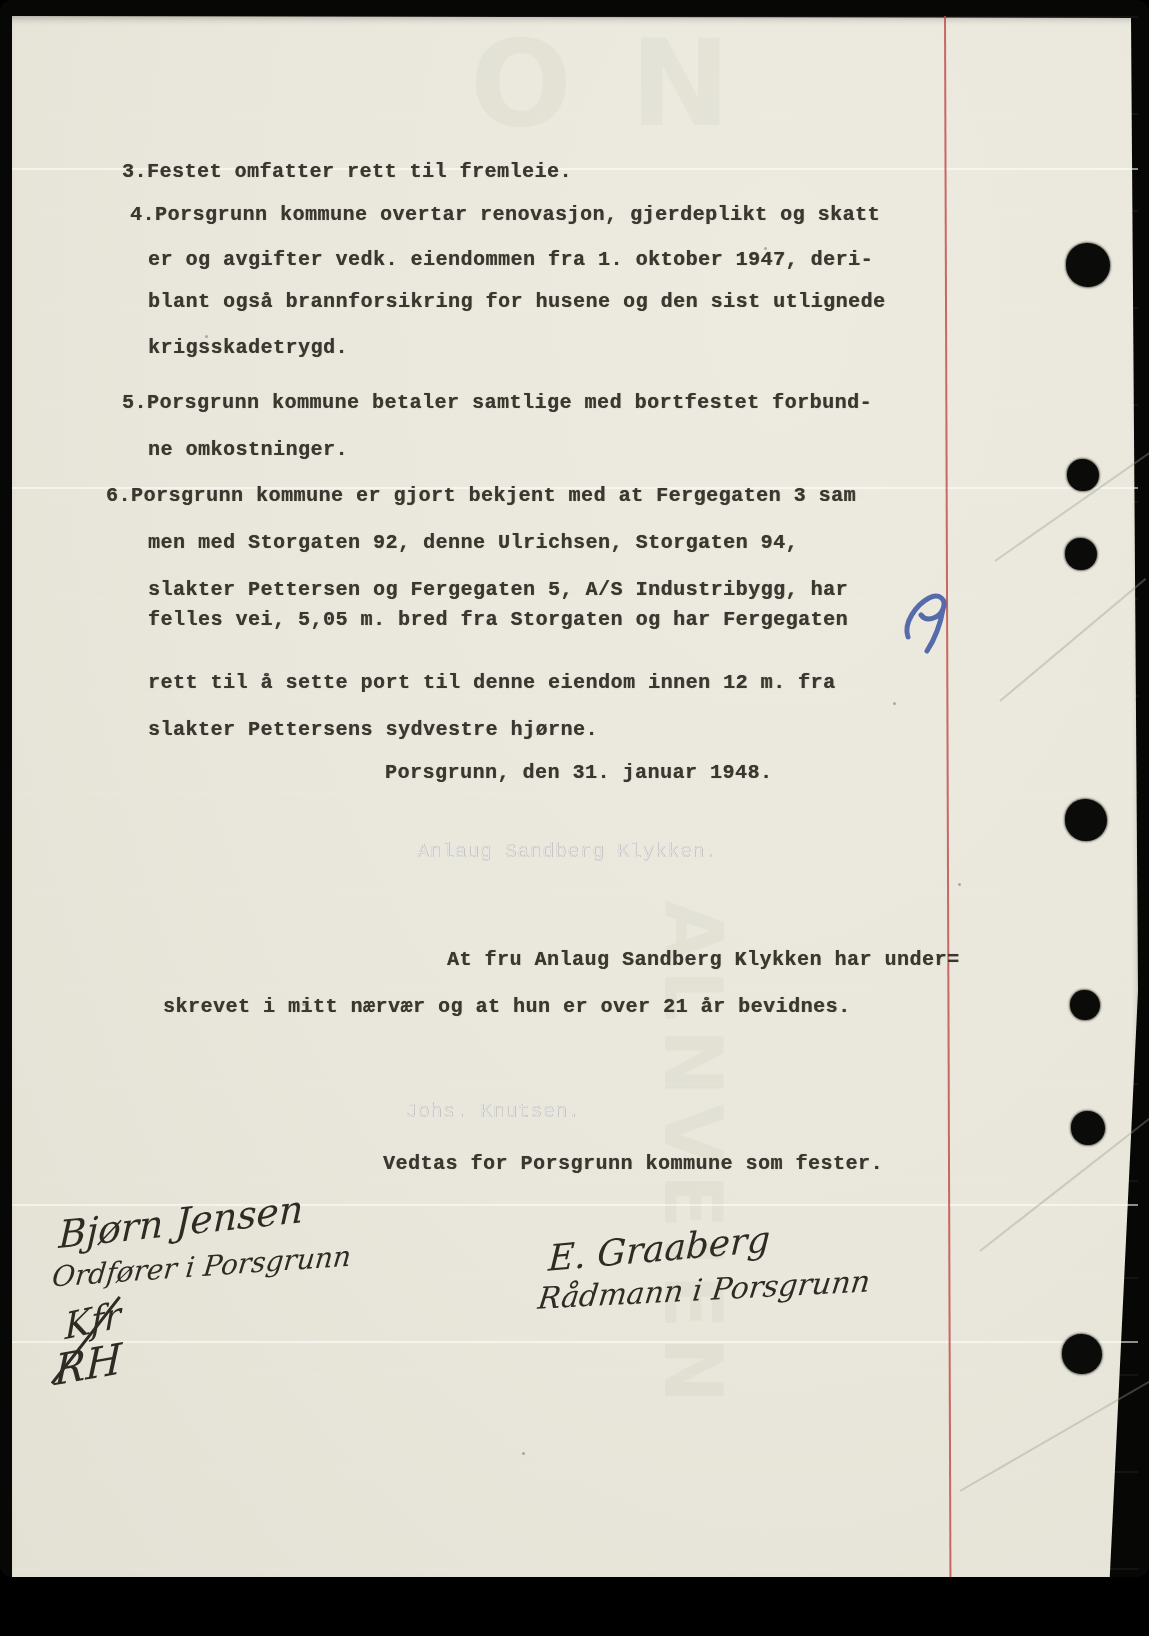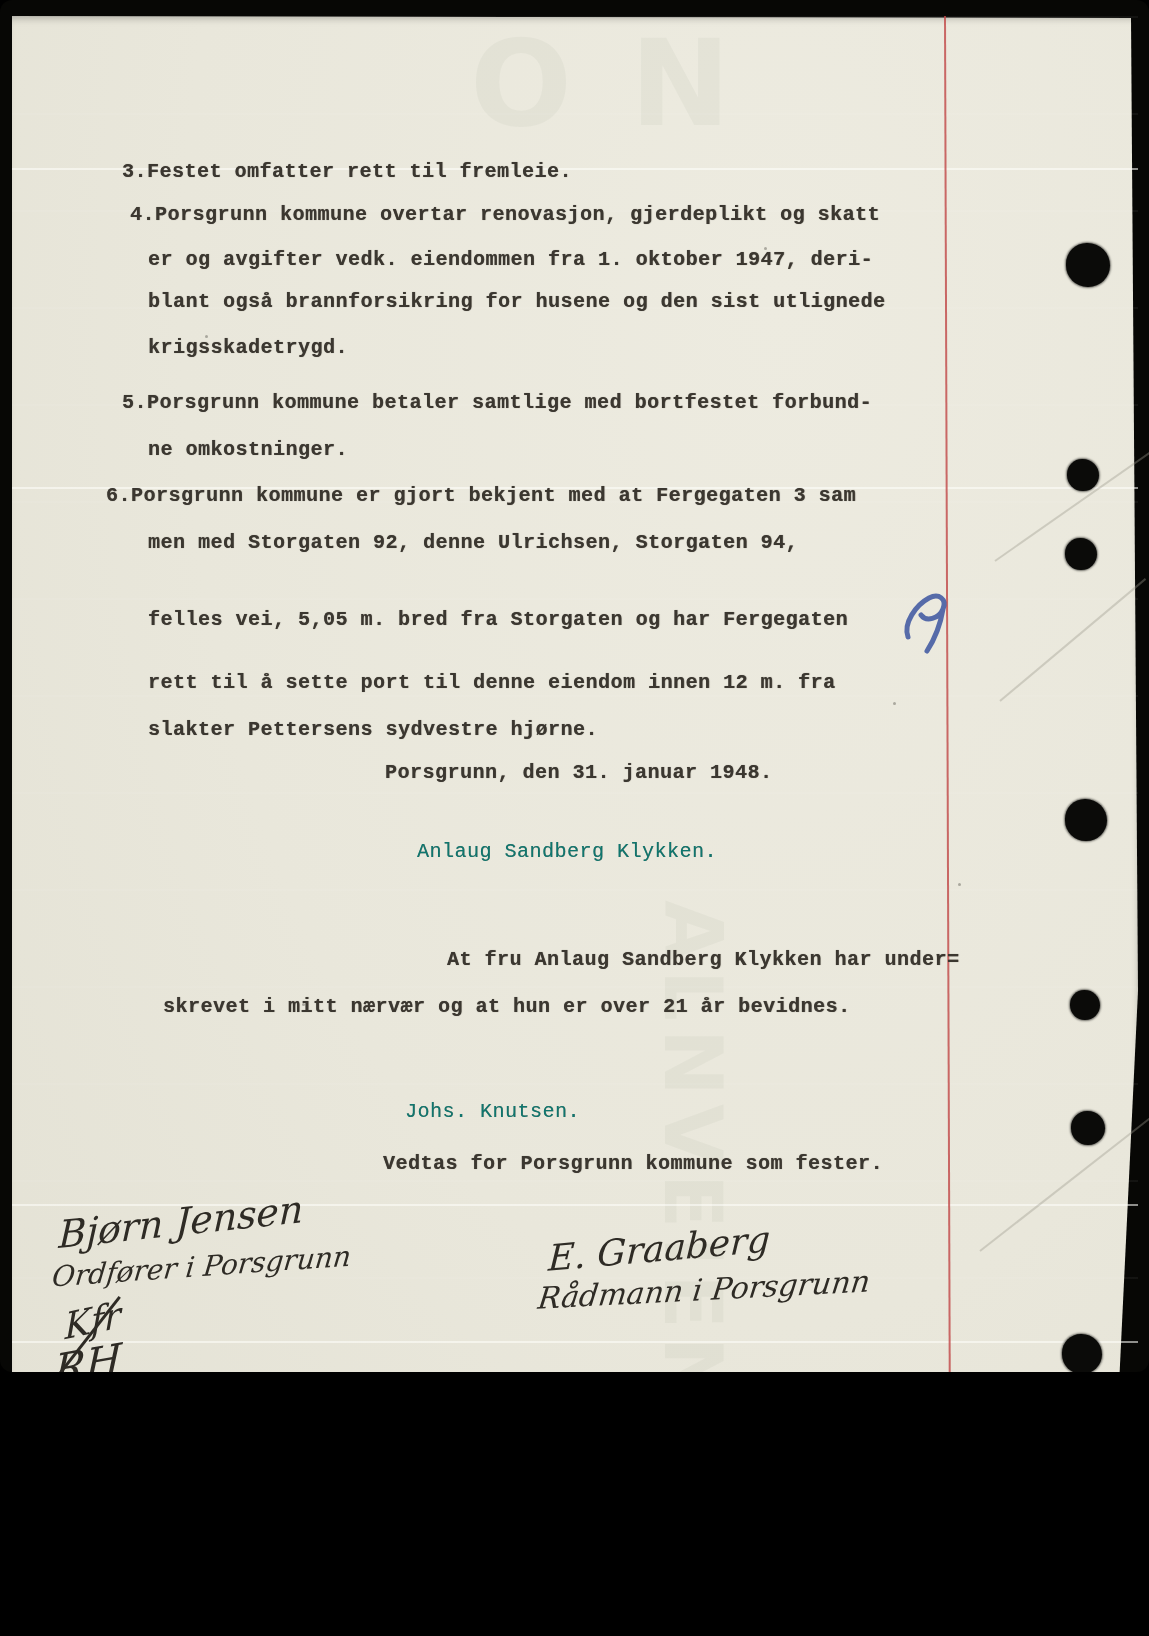--- a/index.html
+++ b/index.html
@@ -1,36 +1,36 @@
 <!DOCTYPE html>
 <html><head>
 <meta charset="utf-8">
 <style>
   html,body{margin:0;padding:0;background:#000;}
-  #canvas{position:relative;width:1149px;height:1372px;background:#070705;overflow:hidden;
+  #canvas{position:relative;width:1149px;height:1577px;background:#070705;overflow:hidden;
           font-family:"Liberation Sans",sans-serif;border-radius:12px;}
   
   #page{position:absolute;left:12px;top:16px;width:1126px;height:1598px;z-index:1;
         background:radial-gradient(ellipse at 68% 18%, #edebe0 0%, #e9e7db 55%, #e3e1d4 100%);
         clip-path:polygon(0px 0px,1119px 2px,1126px 975px,1096px 1598px,0px 1596px);
         box-shadow:inset 0 7px 9px -6px rgba(0,0,0,.35), inset -5px 0 9px -7px rgba(0,0,0,.3);}
   .bands{position:absolute;left:12px;top:16px;width:1126px;height:1598px;z-index:2;pointer-events:none;
         background:repeating-linear-gradient(180deg, rgba(255,255,255,.05) 0 2px, transparent 2px 97px);}
   .band{position:absolute;height:2px;background:rgba(255,255,252,.55);z-index:2;}
   
   #rule{position:absolute;left:944px;top:16px;width:2px;height:1597px;z-index:2;
         background:rgba(193,70,70,.8);transform:rotate(-.2deg);transform-origin:top;}
   
   #gedge{position:absolute;left:40px;top:1610px;width:1068px;height:6px;z-index:0;
         background:linear-gradient(90deg,#3f6b26,#5b8a33 40%,#4c7a2b);}
   
   .tw{position:absolute;z-index:3;font-family:"Liberation Mono","DejaVu Sans Mono",monospace;
       font-size:20px;font-weight:bold;letter-spacing:.5px;color:#3b3730;white-space:pre;
       text-shadow:.3px .4px .7px rgba(55,50,42,.75);}
-  .tw.light{font-weight:normal;color:#0f766e;text-shadow:.2px .3px .5px rgba(70,65,58,.6);}
+  .tw.light{font-weight:normal;color:#e5e5e5;text-shadow:.2px .3px .5px rgba(70,65,58,.6);}
   
   .hw{position:absolute;z-index:3;font-family:"DejaVu Serif",serif;font-style:italic;
       color:#2e2b25;white-space:nowrap;}
   
   .hole{position:absolute;z-index:4;background:#0b0b09;border-radius:48% 52% 50% 50%;
         box-shadow:0 0 2px 1px rgba(10,10,8,.55);}
   
   .scr{position:absolute;height:2px;background:#9b988c;opacity:.38;z-index:2;transform-origin:left;}
   .speck{position:absolute;width:3px;height:3px;border-radius:50%;background:#6a675f;opacity:.5;z-index:2;}
   
@@ -58,20 +58,21 @@
 
   <div class="tw" style="left:122px;top:160px;">3.Festet omfatter rett til fremleie.</div>
   <div class="tw" style="left:122px;top:203px;margin-left:8px;">4.Porsgrunn kommune overtar renovasjon, gjerdeplikt og skatt</div>
   <div class="tw" style="left:148px;top:248px;">er og avgifter vedk. eiendommen fra 1. oktober 1947, deri-</div>
   <div class="tw" style="left:148px;top:290px;">blant også brannforsikring for husene og den sist utlignede</div>
   <div class="tw" style="left:148px;top:336px;">krigsskadetrygd.</div>
   <div class="tw" style="left:122px;top:391px;">5.Porsgrunn kommune betaler samtlige med bortfestet forbund-</div>
   <div class="tw" style="left:148px;top:438px;">ne omkostninger.</div>
   <div class="tw" style="left:106px;top:484px;">6.Porsgrunn kommune er gjort bekjent med at Fergegaten 3 sam</div>
   <div class="tw" style="left:148px;top:531px;">men med Storgaten 92, denne Ulrichsen, Storgaten 94,</div>
+  <div class="tw" style="left:148px;top:578px;">slakter Pettersen og Fergegaten 5, A/S Industribygg, har</div>
   <div class="tw" style="left:148px;top:608px;">felles vei, 5,05 m. bred fra Storgaten og har Fergegaten</div>
   <div class="tw" style="left:148px;top:671px;">rett til å sette port til denne eiendom innen 12 m. fra</div>
   <div class="tw" style="left:148px;top:718px;">slakter Pettersens sydvestre hjørne.</div>
   <div class="tw" style="left:385px;top:761px;">Porsgrunn, den 31. januar 1948.</div>
   <div class="tw light" style="left:417px;top:840px;">Anlaug Sandberg Klykken.</div>
   <div class="tw" style="left:447px;top:948px;">At fru Anlaug Sandberg Klykken har under=</div>
   <div class="tw" style="left:163px;top:995px;">skrevet i mitt nærvær og at hun er over 21 år bevidnes.</div>
   <div class="tw light" style="left:405px;top:1100px;">Johs. Knutsen.</div>
   <div class="tw" style="left:383px;top:1152px;">Vedtas for Porsgrunn kommune som fester.</div>
 

